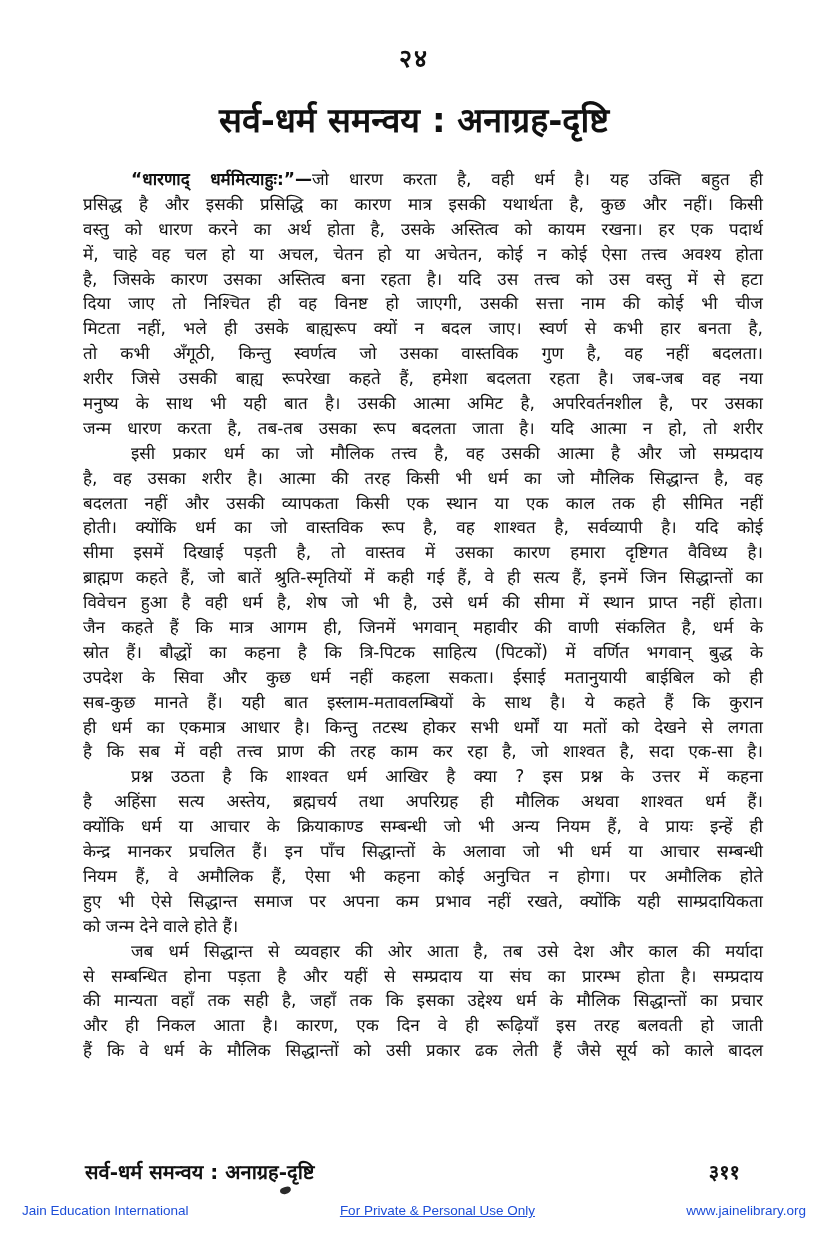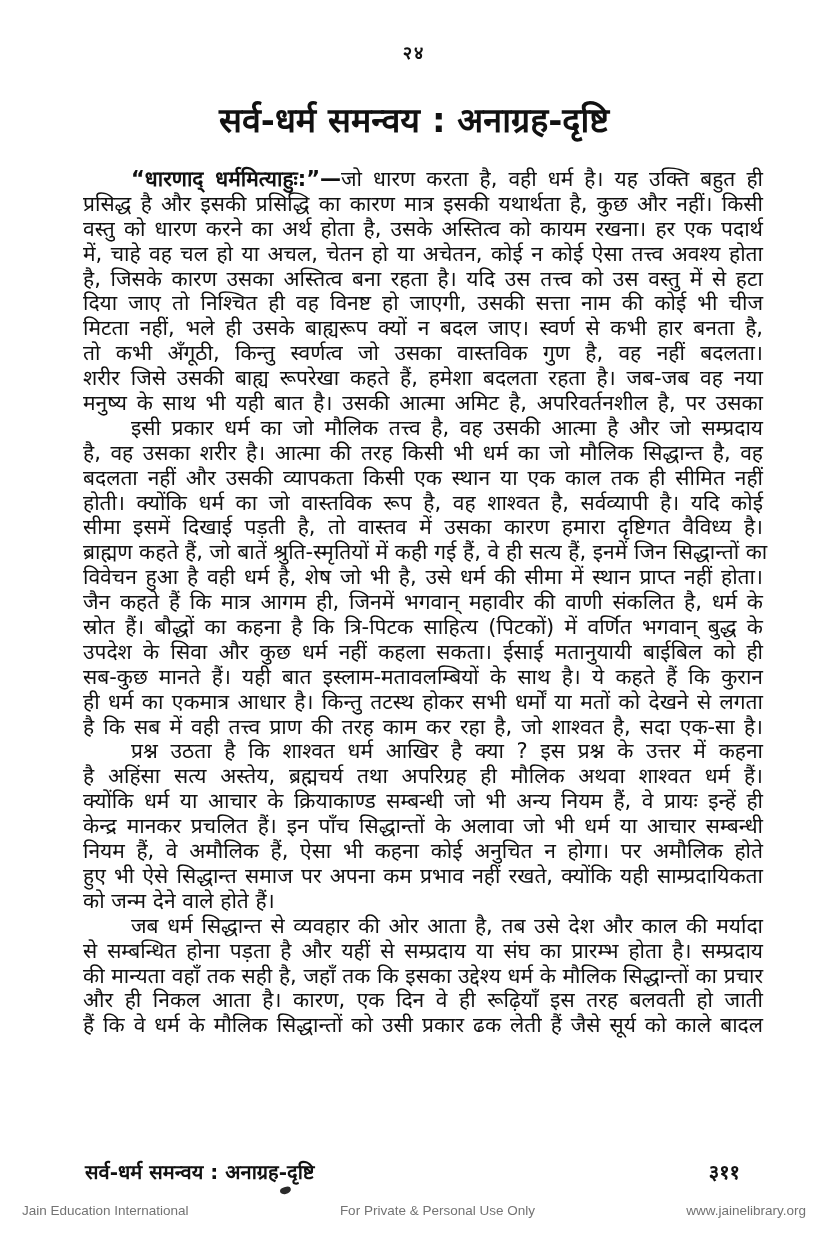--- a/index.html
+++ b/index.html
@@ -15,42 +15,42 @@
     overflow: hidden;
     font-family: "DejaVu Sans", sans-serif;
     color: #111111;
   }
   .chapter-number {
     position: absolute;
     top: 40px;
     left: 0;
     width: 100%;
     text-align: center;
-    font-size: 18px;
+    font-size: 25px;
     font-weight: bold;
     letter-spacing: 2px;
   }
   .page-title {
     position: absolute;
     top: 96px;
     left: 0;
     width: 100%;
     text-align: center;
     font-size: 34px;
     font-weight: bold;
   }
   .body-text {
     position: absolute;
     top: 167px;
     left: 83px;
     width: 680px;
   }
   .para { margin: 0; padding: 0; }
   .line {
-    font-size: 21px;
+    font-size: 17px;
     line-height: 24.9px;
     height: 24.9px;
     white-space: nowrap;
     text-align: justify;
     text-align-last: justify;
     overflow: visible;
   }
   .line.first { padding-left: 48px; }
   .line.plain { text-align-last: left; }
   .line b { font-weight: bold; }
@@ -77,24 +77,24 @@
   }
   .bottom-bar {
     position: absolute;
     top: 1203px;
     left: 22px;
     right: 22px;
     display: flex;
     justify-content: space-between;
     align-items: baseline;
     font-size: 13.5px;
-    color: #737373;
+    color: #1d4ed8;
     font-family: "Liberation Sans", sans-serif;
   }
-  .bottom-bar .center-slot { text-align: right; }
+  .bottom-bar .center-slot { text-align: right; text-decoration: underline; }
   .bottom-bar .right-slot { text-align: left; }
 </style>
 </head>
 <body>
 
 <div class="scan-page">
 
   <div class="chapter-number">२४</div>
 
   <div class="page-title">सर्व-धर्म समन्वय : अनाग्रह-दृष्टि</div>
@@ -104,20 +104,21 @@
         <div class="line first"><b>“धारणाद् धर्ममित्याहुः:”—</b>जो धारण करता है, वही धर्म है। यह उक्ति बहुत ही</div>
         <div class="line">प्रसिद्ध है और इसकी प्रसिद्धि का कारण मात्र इसकी यथार्थता है, कुछ और नहीं। किसी</div>
         <div class="line">वस्तु को धारण करने का अर्थ होता है, उसके अस्तित्व को कायम रखना। हर एक पदार्थ</div>
         <div class="line">में, चाहे वह चल हो या अचल, चेतन हो या अचेतन, कोई न कोई ऐसा तत्त्व अवश्य होता</div>
         <div class="line">है, जिसके कारण उसका अस्तित्व बना रहता है। यदि उस तत्त्व को उस वस्तु में से हटा</div>
         <div class="line">दिया जाए तो निश्चित ही वह विनष्ट हो जाएगी, उसकी सत्ता नाम की कोई भी चीज</div>
         <div class="line">मिटता नहीं, भले ही उसके बाह्यरूप क्यों न बदल जाए। स्वर्ण से कभी हार बनता है,</div>
         <div class="line">तो कभी अँगूठी, किन्तु स्वर्णत्व जो उसका वास्तविक गुण है, वह नहीं बदलता।</div>
         <div class="line">शरीर जिसे उसकी बाह्य रूपरेखा कहते हैं, हमेशा बदलता रहता है। जब-जब वह नया</div>
         <div class="line">मनुष्य के साथ भी यही बात है। उसकी आत्मा अमिट है, अपरिवर्तनशील है, पर उसका</div>
+        <div class="line">जन्म धारण करता है, तब-तब उसका रूप बदलता जाता है। यदि आत्मा न हो, तो शरीर</div>
       </div>
     <div class="para">
         <div class="line first">इसी प्रकार धर्म का जो मौलिक तत्त्व है, वह उसकी आत्मा है और जो सम्प्रदाय</div>
         <div class="line">है, वह उसका शरीर है। आत्मा की तरह किसी भी धर्म का जो मौलिक सिद्धान्त है, वह</div>
         <div class="line">बदलता नहीं और उसकी व्यापकता किसी एक स्थान या एक काल तक ही सीमित नहीं</div>
         <div class="line">होती। क्योंकि धर्म का जो वास्तविक रूप है, वह शाश्वत है, सर्वव्यापी है। यदि कोई</div>
         <div class="line">सीमा इसमें दिखाई पड़ती है, तो वास्तव में उसका कारण हमारा दृष्टिगत वैविध्य है।</div>
         <div class="line">ब्राह्मण कहते हैं, जो बातें श्रुति-स्मृतियों में कही गई हैं, वे ही सत्य हैं, इनमें जिन सिद्धान्तों का</div>
         <div class="line">विवेचन हुआ है वही धर्म है, शेष जो भी है, उसे धर्म की सीमा में स्थान प्राप्त नहीं होता।</div>
         <div class="line">जैन कहते हैं कि मात्र आगम ही, जिनमें भगवान् महावीर की वाणी संकलित है, धर्म के</div>

